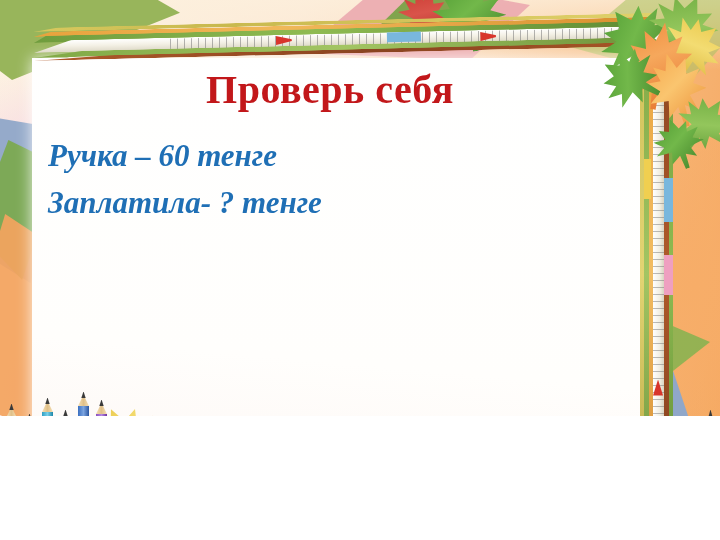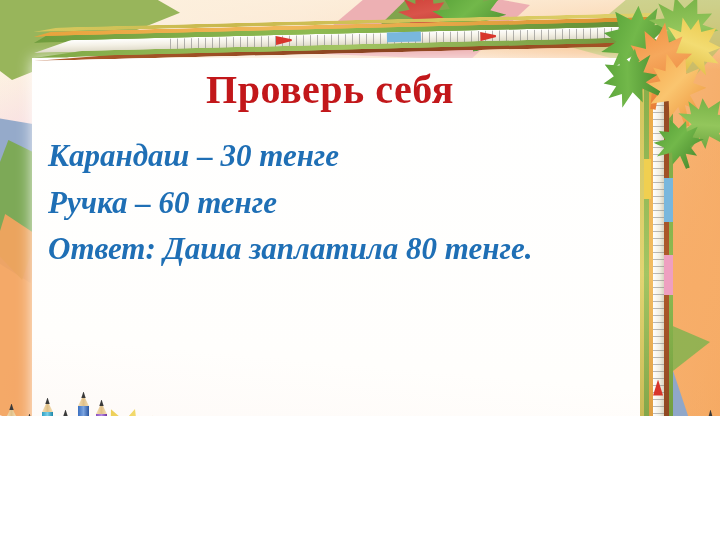--- a/index.html
+++ b/index.html
@@ -438,18 +438,17 @@
   </div>
   <div class="pencil" style="left:54px; top:486px; width:196px; height:12px; transform:rotate(-3deg);">
     <div class="body" style="background:linear-gradient(180deg,#f0a93c,#fbcd76,#d48b24);"></div>
     <div class="wood"></div>
       <div class="tip"></div>
   </div>
 
   <div id="title">Проверь себя</div>
 
   <div id="body-lines">
-    <div class="bline">Карандаш – 30 тенге</div>
     <div class="bline">Ручка – 60 тенге</div>
-    <div class="bline wrap">Ответ: Даша заплатила 80 тенге.</div>
+    <div class="bline">Заплатила- ? тенге</div>
   </div>
 
 </div>
 
 </body></html>

